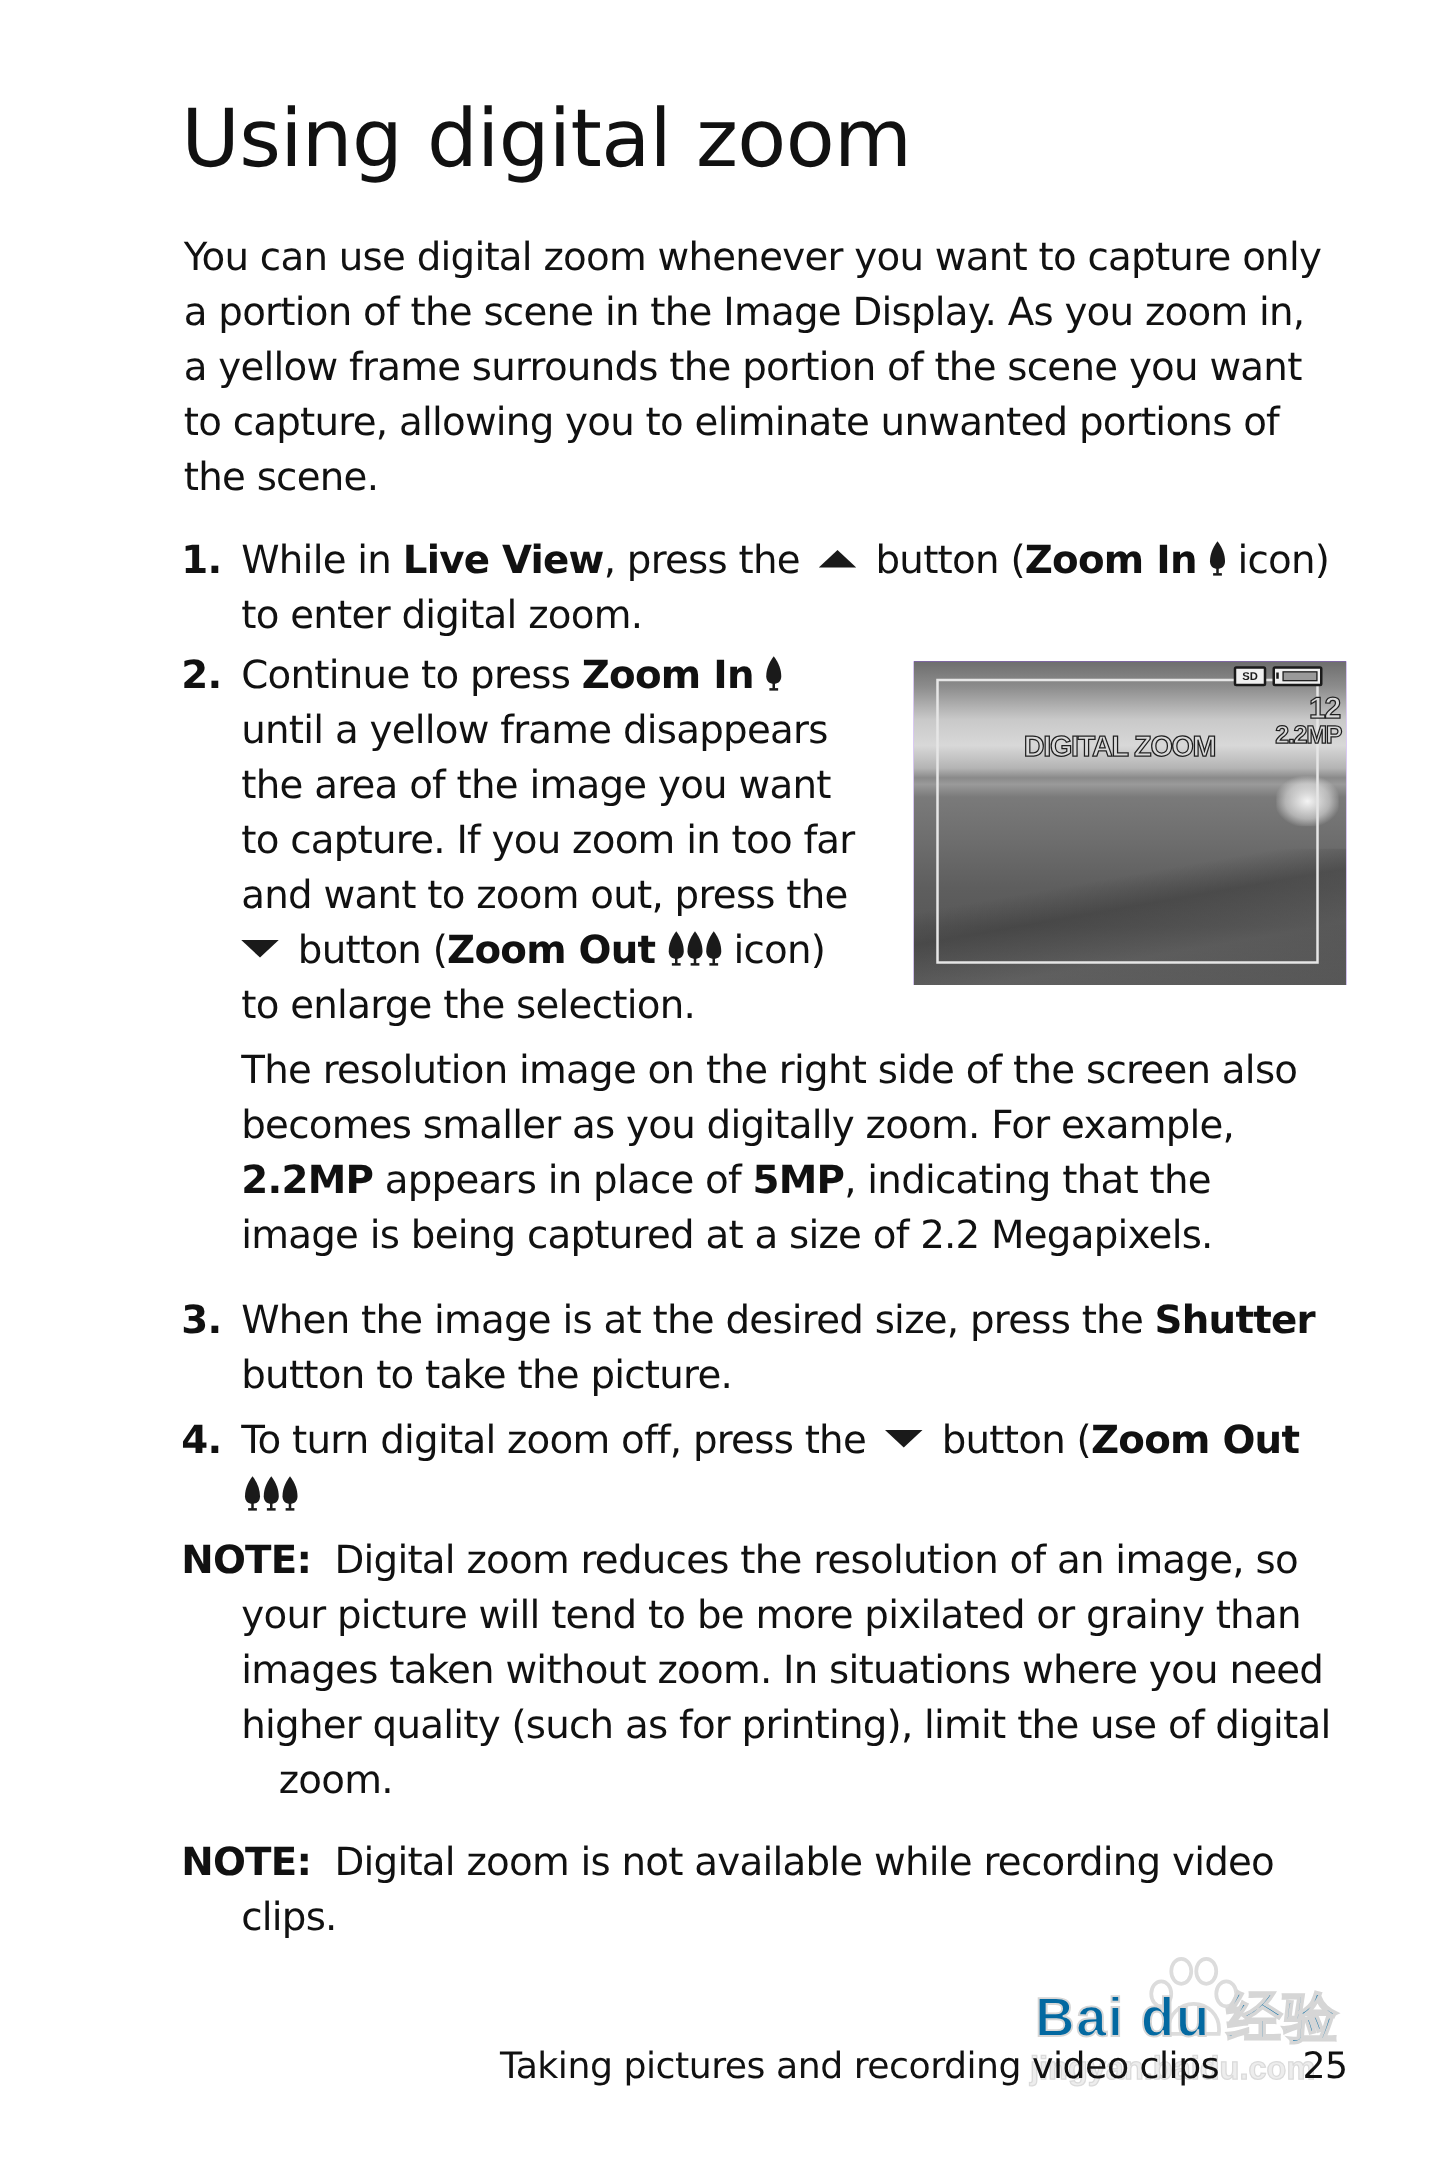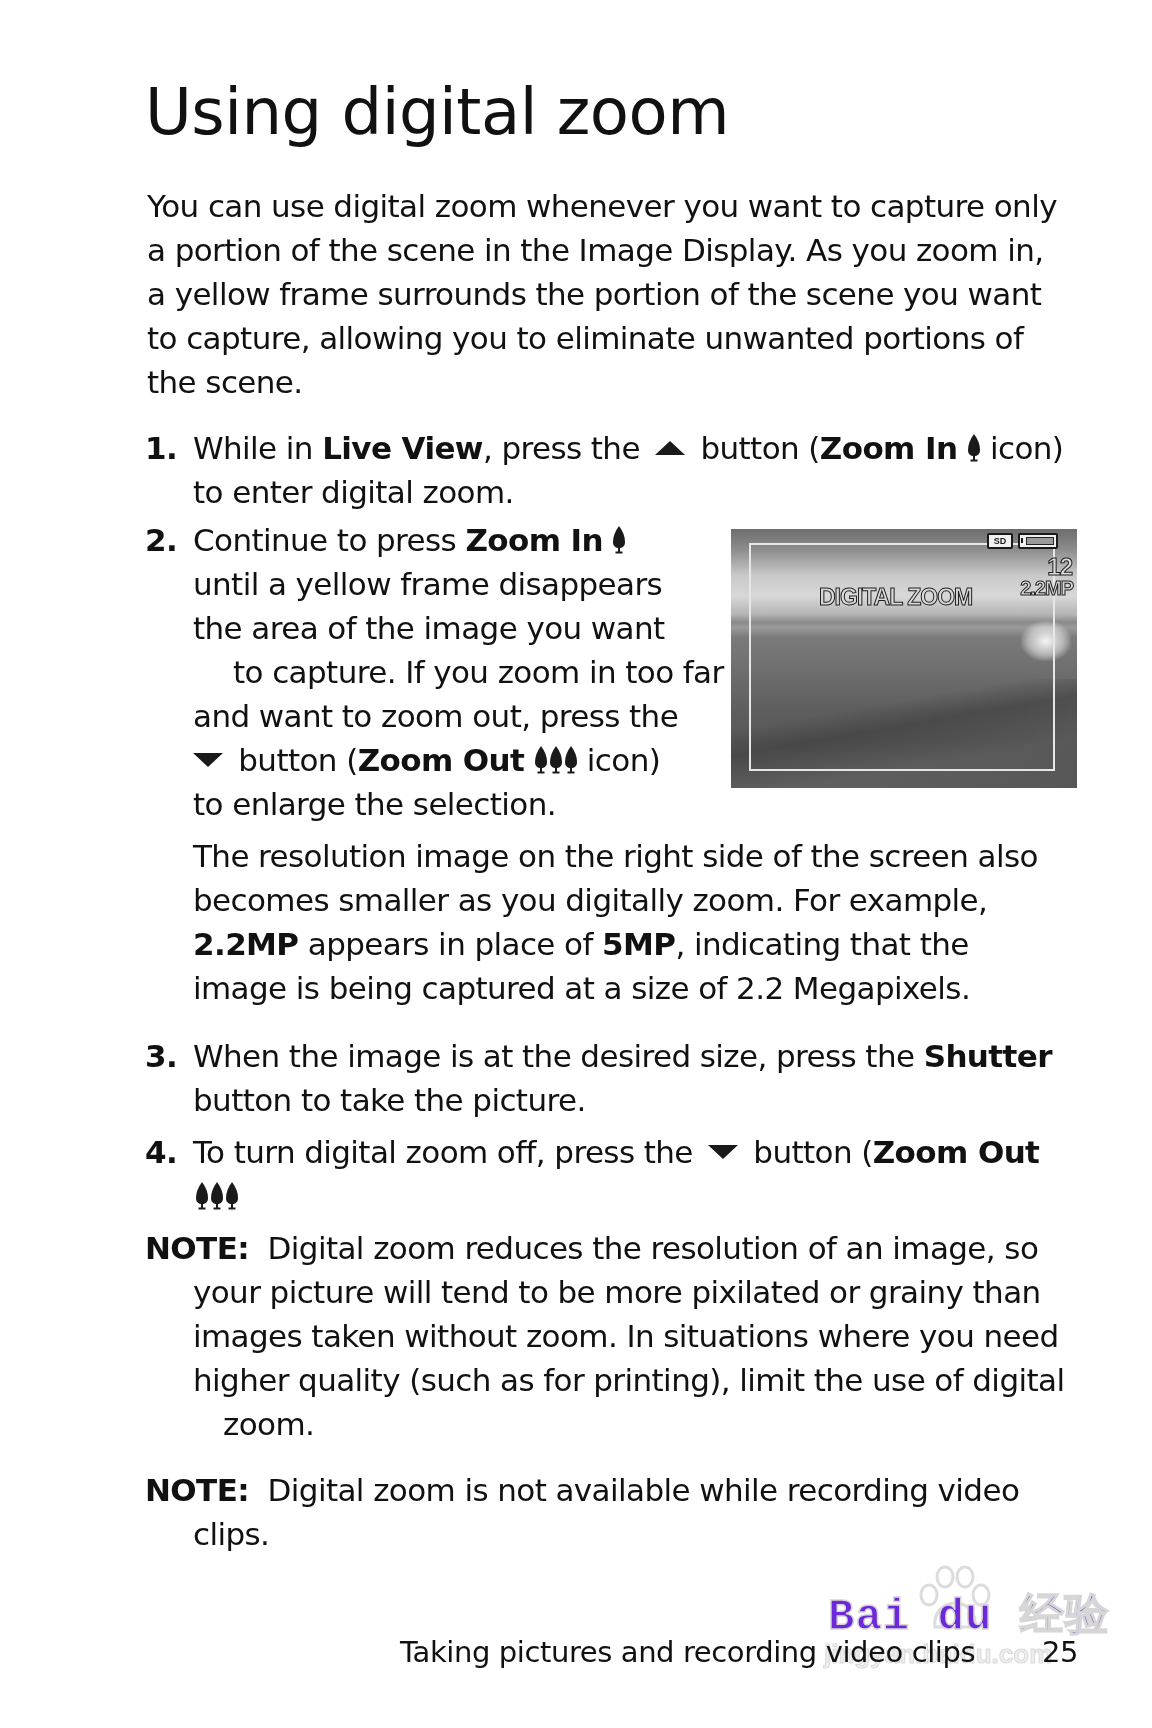--- a/index.html
+++ b/index.html
@@ -48,21 +48,21 @@
             text-align: center; font-weight: bold; color: #1a1a1a; font-family: "Liberation Sans", sans-serif; }
   .cam-batt { position: absolute; left: 287px; top: 4px; width: 36px; height: 12px;
               border: 2px solid #1a1a1a; background: #f0f0f0; border-radius: 2px; }
   .cam-batt-fill { position: absolute; left: 6px; top: 2px; right: 2px; bottom: 2px; background: #9a9a9a; border: 1px solid #222; }
   .cam-batt-nub { position: absolute; left: 1px; top: 3px; width: 2px; height: 5px; background: #1a1a1a; }
 
   .footer { position: absolute; top: 1634px; font-size: 29px; line-height: 36px; white-space: nowrap;
             letter-spacing: -0.4px; font-family: "DejaVu Sans", sans-serif; color: #111; }
   .watermark { position: absolute; left: 820px; top: 1565px; width: 260px; height: 115px; color: #e2e2e2; }
   .wm-brand { position: absolute; left: 8px; top: 20px; font-size: 44px; font-weight: bold;
-              font-family: Liberation Mono, monospace; color: #6d28d9; -webkit-text-stroke: 1.5px #d6d6d6;
+              font-family: Liberation Sans, sans-serif; color: #0369a1; -webkit-text-stroke: 1.5px #d6d6d6;
               letter-spacing: 1px; white-space: nowrap; }
   .wm-url { position: absolute; left: 4px; top: 74px; font-size: 26px; font-weight: bold;
             font-family: "Liberation Sans", sans-serif; color: #ededed; -webkit-text-stroke: 1px #dadada; white-space: nowrap; }
   .wm-paw { position: absolute; left: 95px; top: 0px; }
 </style>
 </head>
 <body>
 
 <div class="page">
 
@@ -101,21 +101,21 @@
       <span class="tree">
         <svg width="14" height="30" viewBox="0 0 14 30">
             <path d="M7 1 C11 6 13 12 13 17 C13 21 10.5 23 7 23 C3.5 23 1 21 1 17 C1 12 3 6 7 1 Z" fill="#1a1a1a"></path>
             <rect x="6" y="22" width="2" height="5" fill="#1a1a1a"></rect>
             <rect x="3.5" y="26.5" width="7" height="2" fill="#1a1a1a"></rect>
           </svg>
       </span>
     </div>
     <div class="line" style="left:193px; top:564px;">until a yellow frame disappears</div>
     <div class="line" style="left:193px; top:608px;">the area of the image you want</div>
-    <div class="line" style="left:193px; top:652px;margin-left:40px;">to capture. If you zoom in too far</div>
+    <div class="line" style="left:193px; top:652px;">to capture. If you zoom in too far</div>
     <div class="line" style="left:193px; top:696px;">and want to zoom out, press the</div>
     <div class="line" style="left:187px; top:740px;">
       <span class="tri down"></span>
       <span>button (</span><b>Zoom Out</b>
       <span class="tree">
         <svg width="44" height="30" viewBox="0 0 44 30">
             <g fill="#1a1a1a">
               <path d="M7 1 C11 6 13 12 13 17 C13 21 10.5 23 7 23 C3.5 23 1 21 1 17 C1 12 3 6 7 1 Z"></path>
               <rect x="6" y="22" width="2" height="5"></rect>
               <rect x="3.5" y="26.5" width="7" height="2"></rect>

